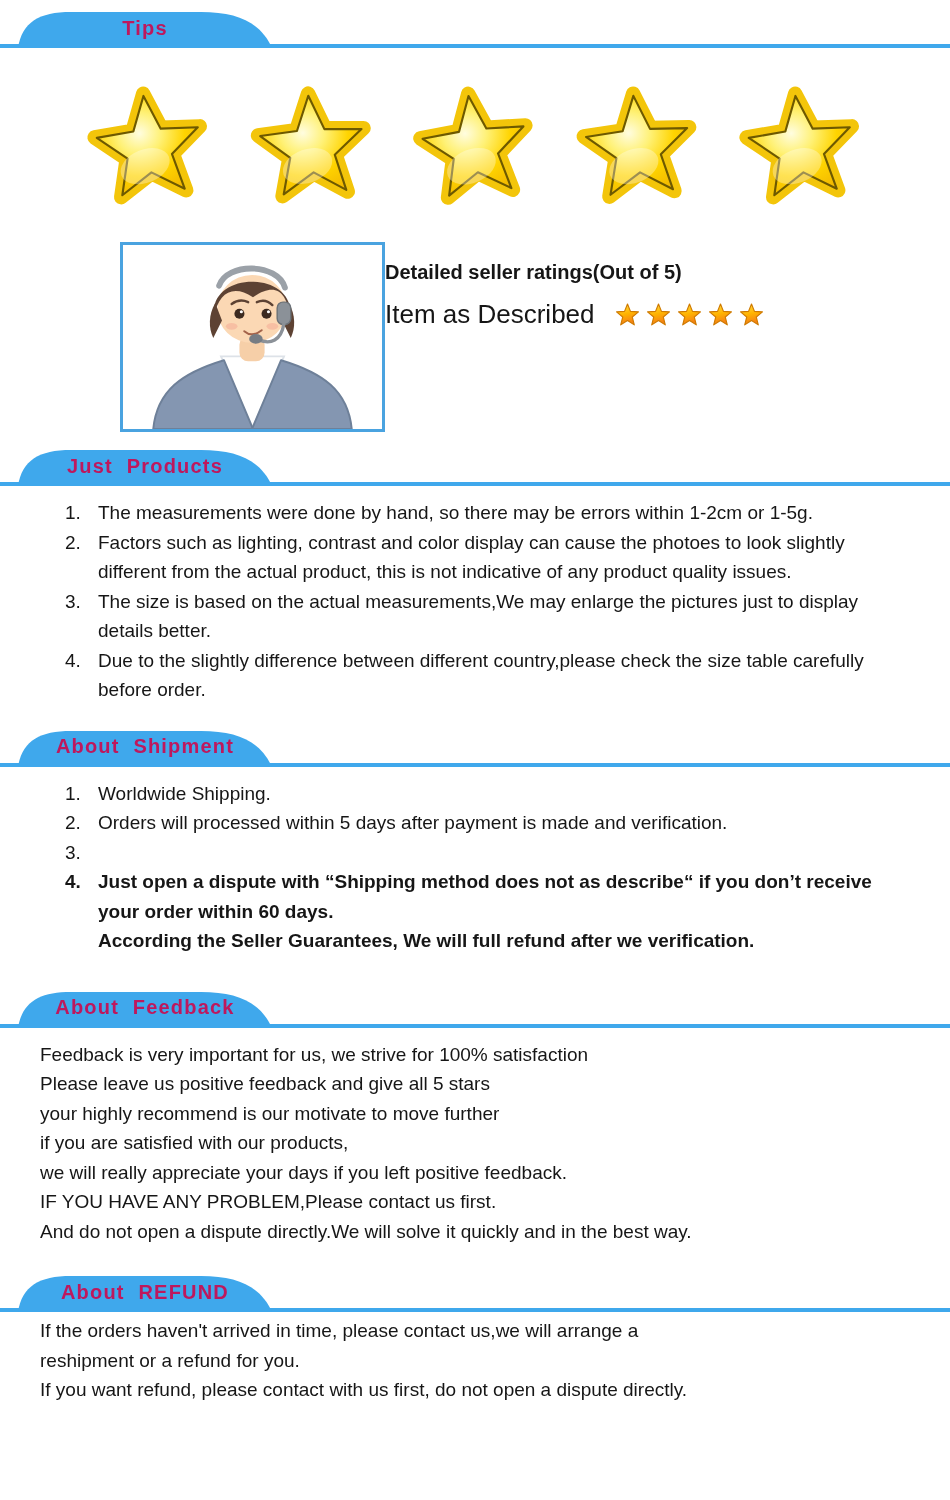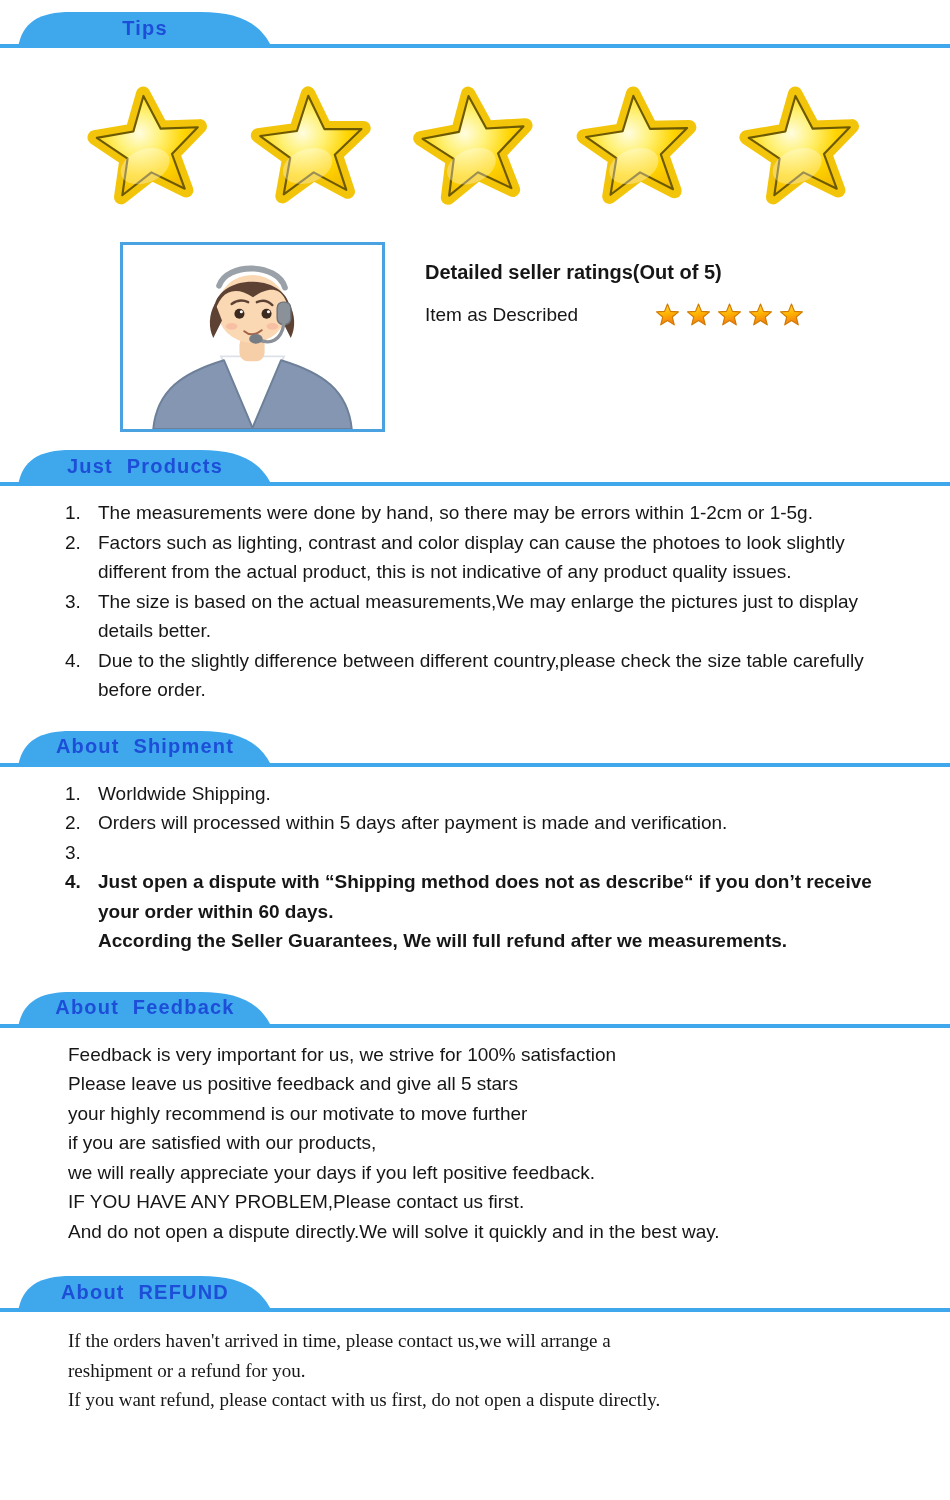--- a/index.html
+++ b/index.html
@@ -18,21 +18,21 @@
     position:absolute; left:0; bottom:0; width:100%; height:4px;
     background:var(--accent);
   }
   .banner .tab{
     position:absolute; left:15px; bottom:0; width:260px; height:38px;
   }
   .banner .tab svg{ position:absolute; inset:0; width:100%; height:100%; display:block; }
   .banner .tab .tab-label{
     position:absolute; inset:0; display:flex; align-items:center; justify-content:center;
     padding-bottom:3px;
-    color:#1d4ed8; font-weight:bold; font-size:20px;
+    color:#be185d; font-weight:bold; font-size:20px;
     letter-spacing:1.2px; word-spacing:7px; line-height:1;
   }
   .banner-tips{ margin-top:8px; }
   .banner-products{ margin-top:14px; }
   .banner-shipment{ margin-top:22px; }
   .banner-feedback{ margin-top:32px;text-decoration:underline; }
   .banner-refund{ margin-top:26px; }
 
   
   .hero-stars{
@@ -41,37 +41,37 @@
   }
   .hero-stars svg{ display:block; }
 
   
   .seller-panel{ margin-top:18px; padding-left:120px; display:flex; align-items:flex-start; }
   .agent-box{
     width:265px; height:190px; flex:none;
     border:3px solid #4aa3e0; background:#ffffff;
   }
   .agent-box svg{ display:block; width:100%; height:100%; }
-  .ratings{ margin-left:40px; padding-top:20px; }
+  .ratings{ padding-top:20px; }
   .ratings-title{ font-weight:bold; font-size:20px; line-height:1; margin:0 0 18px 0; }
   .rating-row{ display:flex; align-items:center; height:30px; }
-  .rating-label{ width:228px; flex:none; font-size:19px; }
+  .rating-label{ width:228px; flex:none; font-size:26px; }
   .rating-stars{ display:flex; gap:2px; align-items:center; }
   .rating-stars svg{ display:block; }
 
   
   .olist{ margin-top:12px; }
   .oli{ display:flex; padding-left:65px; }
   .oli .num{ width:33px; flex:none; }
   .oli .otext{ width:812px; }
   .oli.bold{ font-weight:bold; }
 
   
-  .plines{ margin-top:12px; padding-left:68px; }
-  .plines.refund{ margin-top:14px;font-family:Liberation Serif, serif; }
+  .plines{ margin-top:12px; padding-left:40px; }
+  .plines.refund{ margin-top:4px; }
   .pline{ width:840px; }
 </style>
 </head>
 <body>
 
 
 
 
 <span id="svg-defs"><svg width="0" height="0" style="position:absolute">
       <defs>
@@ -250,21 +250,21 @@
     </div>
     <div class="oli">
       <span class="num">2.</span>
       <div class="otext">Orders will processed within 5 days after payment is made and verification.</div>
     </div>
     <div class="oli">
       <span class="num">3.</span>
     </div>
     <div class="oli bold">
       <span class="num">4.</span>
-      <div class="otext">Just open a dispute with “Shipping method does not as describe“ if you don’t receive your order within 60 days.<div>According the Seller Guarantees, We will full refund after we measurements.</div></div>
+      <div class="otext">Just open a dispute with “Shipping method does not as describe“ if you don’t receive your order within 60 days.<div>According the Seller Guarantees, We will full refund after we verification.</div></div>
     </div>
   </div>
 
 
 <div class="banner banner-feedback">
   <div class="rule"></div>
   <div class="tab">
     <svg viewBox="0 0 260 37" preserveAspectRatio="none">
       <path d="M3,37 C7,12 24,2 56,2 L186,2 C224,2 246,13 257,37 Z" fill="#3fa8ec"></path>
     </svg>

